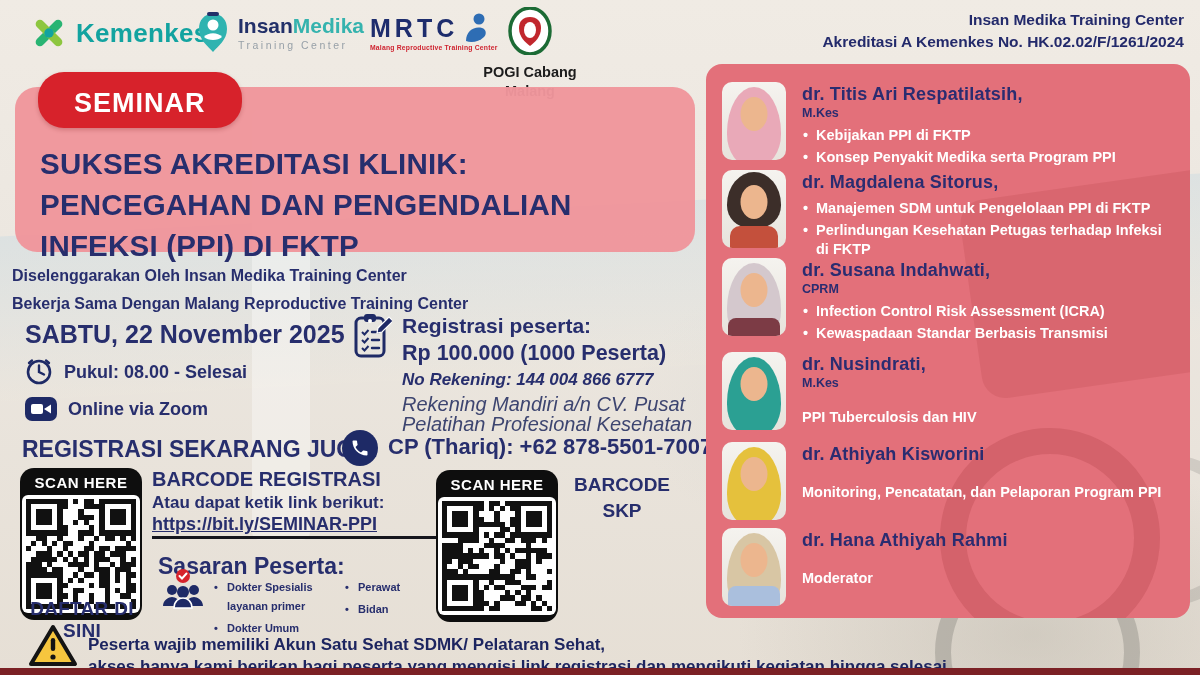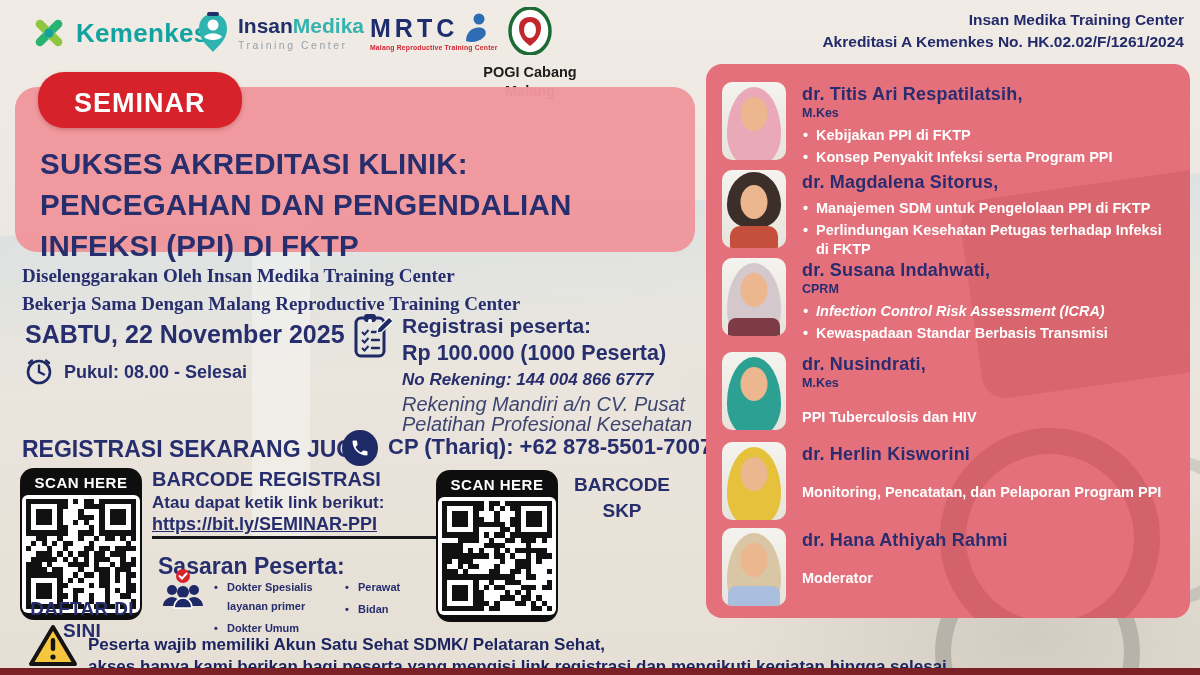--- a/index.html
+++ b/index.html
@@ -39,22 +39,22 @@
 
   
   .title-panel { position:absolute; left:15px; top:87px; width:680px; height:165px;
     background:rgba(240,150,156,.97); border-radius:22px; }
   .seminar-badge { position:absolute; left:38px; top:72px; padding:16px 36px 9px;
     background:#d7222b; border-radius:26px; color:#fff; font-size:27px; font-weight:800;
     letter-spacing:1px; box-shadow:0 2px 4px rgba(120,20,25,.25); }
   .title-lines { position:absolute; left:40px; top:143px; width:645px; }
   .title-lines div { font-size:29.5px; font-weight:800; color:#272e6d; line-height:41px; letter-spacing:.2px; }
 
-  .organizer { position:absolute; left:22px; top:262px; font-size:19px; font-weight:700;
-    color:#272e6d; line-height:28px;font-family:Liberation Serif, serif; }
+  .organizer { position:absolute; left:12px; top:262px; font-size:16px; font-weight:700;
+    color:#272e6d; line-height:28px; }
 
   
   .evt-date { position:absolute; left:25px; top:320px; font-size:25px; font-weight:800; color:#272e6d; }
   .evt-row { position:absolute; display:flex; align-items:center; gap:11px;
     font-size:18px; font-weight:700; color:#272e6d; }
   .evt-time { left:25px; top:358px; }
   .evt-mode { left:25px; top:397px; }
 
   .reg-icon { position:absolute; left:352px; top:312px; }
   .reg-label { position:absolute; left:402px; top:314px; font-size:21px; font-weight:600; color:#272e6d; }
@@ -124,21 +124,21 @@
   .s-name { font-size:18px; font-weight:800; color:#2b2c70; letter-spacing:.2px; }
   .s-cred { font-size:12.5px; font-weight:700; color:#2b2c70; margin-top:1px; }
   .s-topics { margin-top:6px; }
   .sp5 .s-topics, .sp6 .s-topics { margin-top:12px; }
   .sp4 .s-topics { margin-top:14px; }
   .topic { position:relative; padding-left:14px; font-size:14.5px; font-weight:600;
     color:#ffffff; line-height:19.5px; margin-bottom:2px; }
   .topic::before { content:"•"; position:absolute; left:1px; }
   .topic.plain { padding-left:0;margin-top:18px; }
   .topic.plain::before { content:""; }
-  .topic.ital { font-style:italic; }
+  .topic.ital { }
 
   
   .warn-icon { position:absolute; left:28px; top:624px; }
   .warn-text { position:absolute; left:88px; top:598px; font-size:17px; font-weight:700;
     color:#1d2560; line-height:21.5px;margin-top:36px; }
   .bottom-strip { position:absolute; left:0; right:0; bottom:0; height:7px; background:#7b2125; }
 
   svg { display:block; }
 </style>
 </head>
@@ -227,20 +227,30 @@
     <span>
       <svg width="28" height="28" viewBox="0 0 28 28">
         <circle cx="14" cy="14" r="11" fill="none" stroke="#1e2a66" stroke-width="2.6"></circle>
         <path d="M14 7.5 V14 L19 16.5" fill="none" stroke="#1e2a66" stroke-width="2.4" stroke-linecap="round"></path>
         <path d="M4 5 L7 2.5 M24 5 L21 2.5" stroke="#1e2a66" stroke-width="2.4" stroke-linecap="round"></path>
       </svg>
     </span>
     <span>Pukul: 08.00 - Selesai</span>
   </div>
 
+  <div class="evt-row evt-mode">
+    <span>
+      <svg width="32" height="24" viewBox="0 0 32 24">
+        <rect x="0" y="0" width="32" height="24" rx="7" fill="#1e2a66"></rect>
+        <rect x="6" y="7" width="12" height="10" rx="2" fill="#fff"></rect>
+        <path d="M19 12 L26 7.5 V16.5 Z" fill="#fff"></path>
+      </svg>
+    </span>
+    <span>Online via Zoom</span>
+  </div>
 
   <div class="reg-icon">
     <svg width="40" height="48" viewBox="0 0 40 48">
       <rect x="4" y="6" width="28" height="38" rx="5" fill="none" stroke="#1e2a66" stroke-width="3"></rect>
       <rect x="12" y="2" width="12" height="8" rx="3" fill="#1e2a66"></rect>
       <circle cx="18" cy="9" r="2" fill="#fff"></circle>
       <path d="M10 20 l2.5 2.5 4-4.5 M10 28 l2.5 2.5 4-4.5 M10 36 l2.5 2.5 4-4.5" fill="none" stroke="#1e2a66" stroke-width="2"></path>
       <path d="M20 20 h7 M20 28 h7 M20 36 h7" stroke="#1e2a66" stroke-width="2.4" stroke-linecap="round"></path>
       <path d="M26 16 L37 5 L41 9 L30 20 L25 21 Z" fill="#1e2a66" stroke="#fff" stroke-width="1.2"></path>
     </svg>
@@ -620,21 +630,21 @@
     <div class="speaker sp1">
       <div class="avatar av1">
           <div class="hood"></div>
           <div class="face"></div>
         </div>
       <div class="s-text">
         <div class="s-name">dr. Titis Ari Respatilatsih,</div>
         <div class="s-cred">M.Kes</div>
         <div class="s-topics">
           <div class="topic">Kebijakan PPI di FKTP</div>
-          <div class="topic">Konsep Penyakit Infeksi serta Program PPI</div>
+          <div class="topic">Konsep Penyakit Medika serta Program PPI</div>
         </div>
       </div>
     </div>
 
     <div class="speaker sp2">
       <div class="avatar av2">
           <div class="hood"></div>
           <div class="face"></div>
         </div>
       <div class="s-text">
@@ -674,21 +684,21 @@
         </div>
       </div>
     </div>
 
     <div class="speaker sp5">
       <div class="avatar av5">
           <div class="hood"></div>
           <div class="face"></div>
         </div>
       <div class="s-text">
-        <div class="s-name">dr. Herlin Kisworini</div>
+        <div class="s-name">dr. Athiyah Kisworini</div>
         <div class="s-topics">
           <div class="topic plain">Monitoring, Pencatatan, dan Pelaporan Program PPI</div>
         </div>
       </div>
     </div>
 
     <div class="speaker sp6">
       <div class="avatar av6">
           <div class="hood"></div>
           <div class="face"></div>

